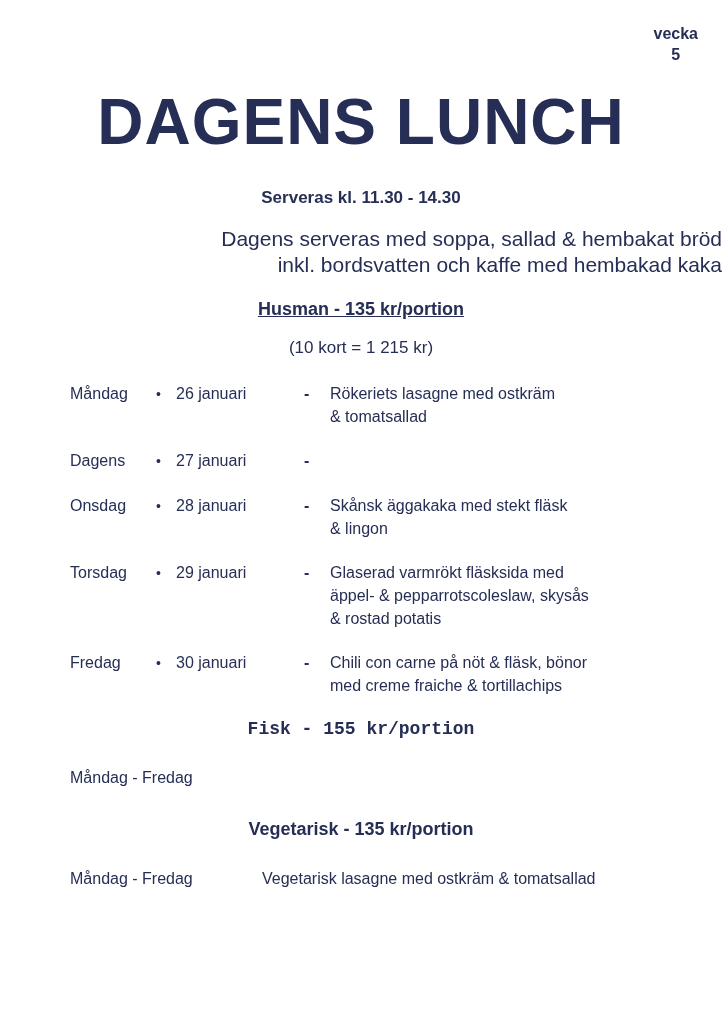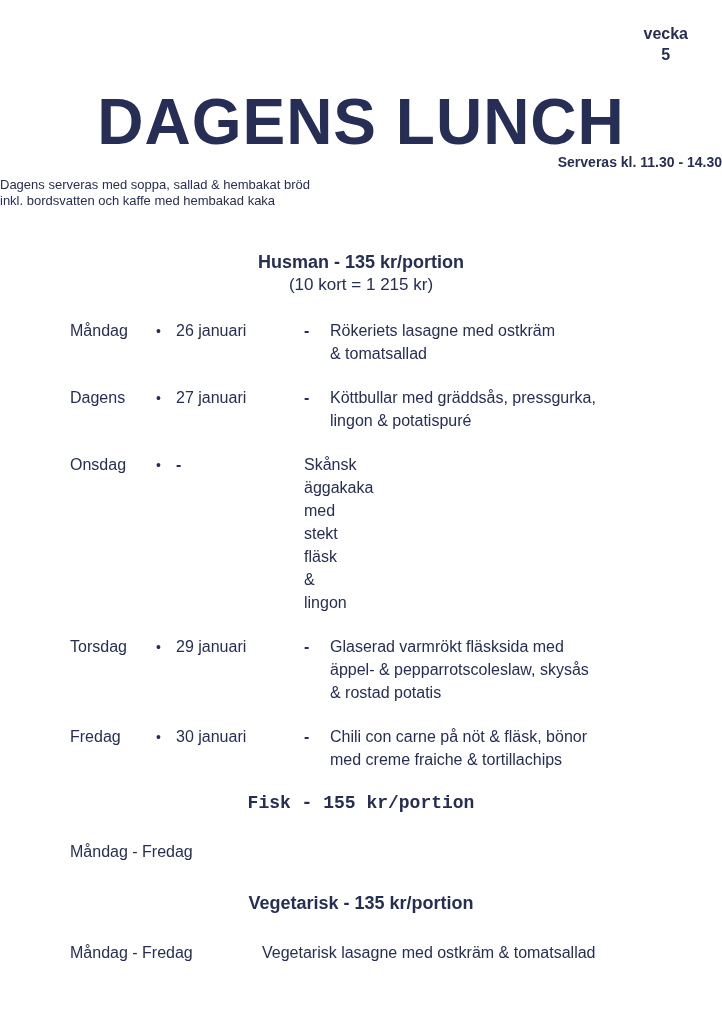--- a/index.html
+++ b/index.html
@@ -11,56 +11,57 @@
     width: 722px;
     height: 1024px;
     position: relative;
     font-family: "Liberation Sans", sans-serif;
     color: #262e55;
     overflow: hidden;
   }
   .week-block {
     position: absolute;
     top: 24px;
-    right: 34px;
+    right: 24px;
     text-align: center;
     font-size: 16px;
     font-weight: 600;
     line-height: 1.3;
   }
   .title {
     margin-top: 90px;
     text-align: center;
     font-size: 64px;
     font-weight: 800;
     letter-spacing: 1px;
     line-height: 1;
   }
   .serveras {
-    text-align: right;
-    font-size: 14px;
+    margin-top: 34px;
+    text-align: center;
+    font-size: 17px;
     font-weight: 700;
   }
   .desc {
-    margin-top: 7px;
-    text-align: left;
-    font-size: 13px;
+    margin-top: 18px;
+    text-align: right;
+    font-size: 21px;
     line-height: 1.25;
   }
   .section-title {
     text-align: center;
     font-size: 18px;
     font-weight: 700;
   }
   .section-sub {
     text-align: center;
     font-size: 17px;
-    margin-top: 2px;
+    margin-top: 18px;
   }
-  .husman-title { margin-top: 42px; }
+  .husman-title { margin-top: 20px; text-decoration: underline; }
   .menu {
     margin-top: 24px;
     padding: 0 56px 0 70px;
   }
   .menu-row {
     display: grid;
     grid-template-columns: 86px 20px 128px 26px 1fr;
     font-size: 16px;
     line-height: 23px;
     margin-bottom: 21px;
@@ -114,27 +115,26 @@
     <div class="dash">-</div>
     <div class="dish">Rökeriets lasagne med ostkräm
 &amp; tomatsallad</div>
   </div>
 
   <div class="menu-row">
     <div>Dagens</div>
     <div class="bullet">•</div>
     <div>27 januari</div>
     <div class="dash">-</div>
-    <div class="dish">Köttbullar med gräddsås, pressgurka,
-lingon &amp; potatispuré</div>
   </div>
 
   <div class="menu-row">
     <div>Onsdag</div>
     <div class="bullet">•</div>
+    <div>28 januari</div>
     <div class="dash">-</div>
     <div class="dish">Skånsk äggakaka med stekt fläsk
 &amp; lingon</div>
   </div>
 
   <div class="menu-row">
     <div>Torsdag</div>
     <div class="bullet">•</div>
     <div>29 januari</div>
     <div class="dash">-</div>

